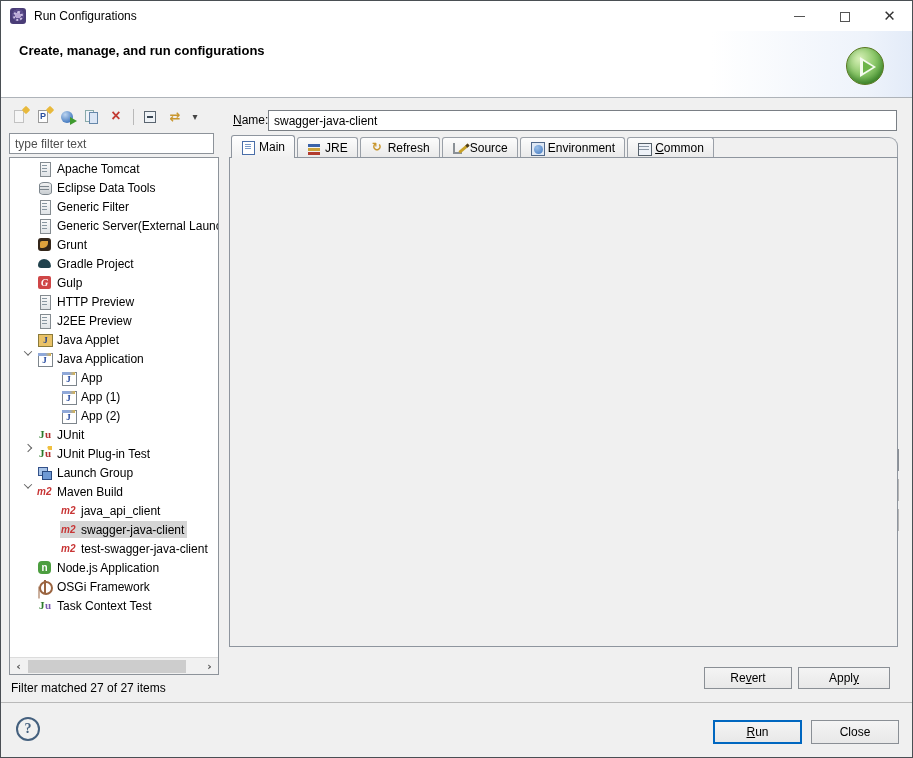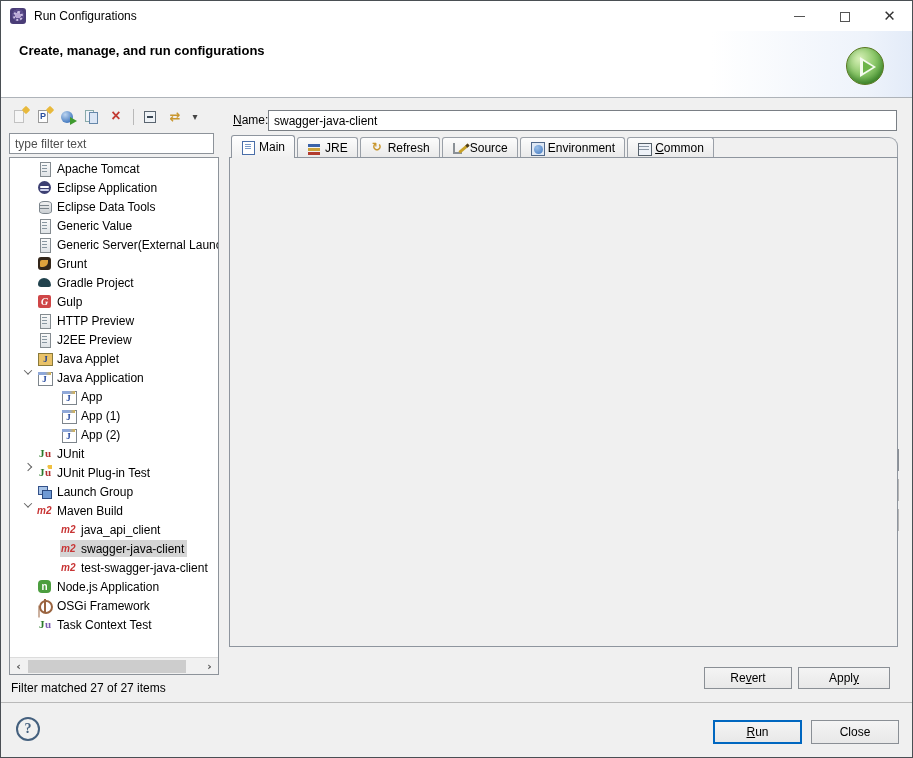--- a/index.html
+++ b/index.html
@@ -219,36 +219,29 @@
       <div class="trow lv0">
           <span class="arrow-slot"></span>
           <span class="rowc">
             <span class="ic i-server"></span>
             <span class="tlabel">Apache Tomcat</span>
           </span>
         </div>
       <div class="trow lv0">
           <span class="arrow-slot"></span>
           <span class="rowc">
-            <span class="ic i-eclipse"></span>
-            <span class="tlabel">Eclipse Application</span>
-          </span>
-        </div>
-      <div class="trow lv0">
-          <span class="arrow-slot"></span>
-          <span class="rowc">
             <span class="ic i-db"></span>
             <span class="tlabel">Eclipse Data Tools</span>
           </span>
         </div>
       <div class="trow lv0">
           <span class="arrow-slot"></span>
           <span class="rowc">
             <span class="ic i-server"></span>
-            <span class="tlabel">Generic Value</span>
+            <span class="tlabel">Generic Filter</span>
           </span>
         </div>
       <div class="trow lv0">
           <span class="arrow-slot"></span>
           <span class="rowc">
             <span class="ic i-server"></span>
             <span class="tlabel">Generic Server(External Launch</span>
           </span>
         </div>
       <div class="trow lv0">

